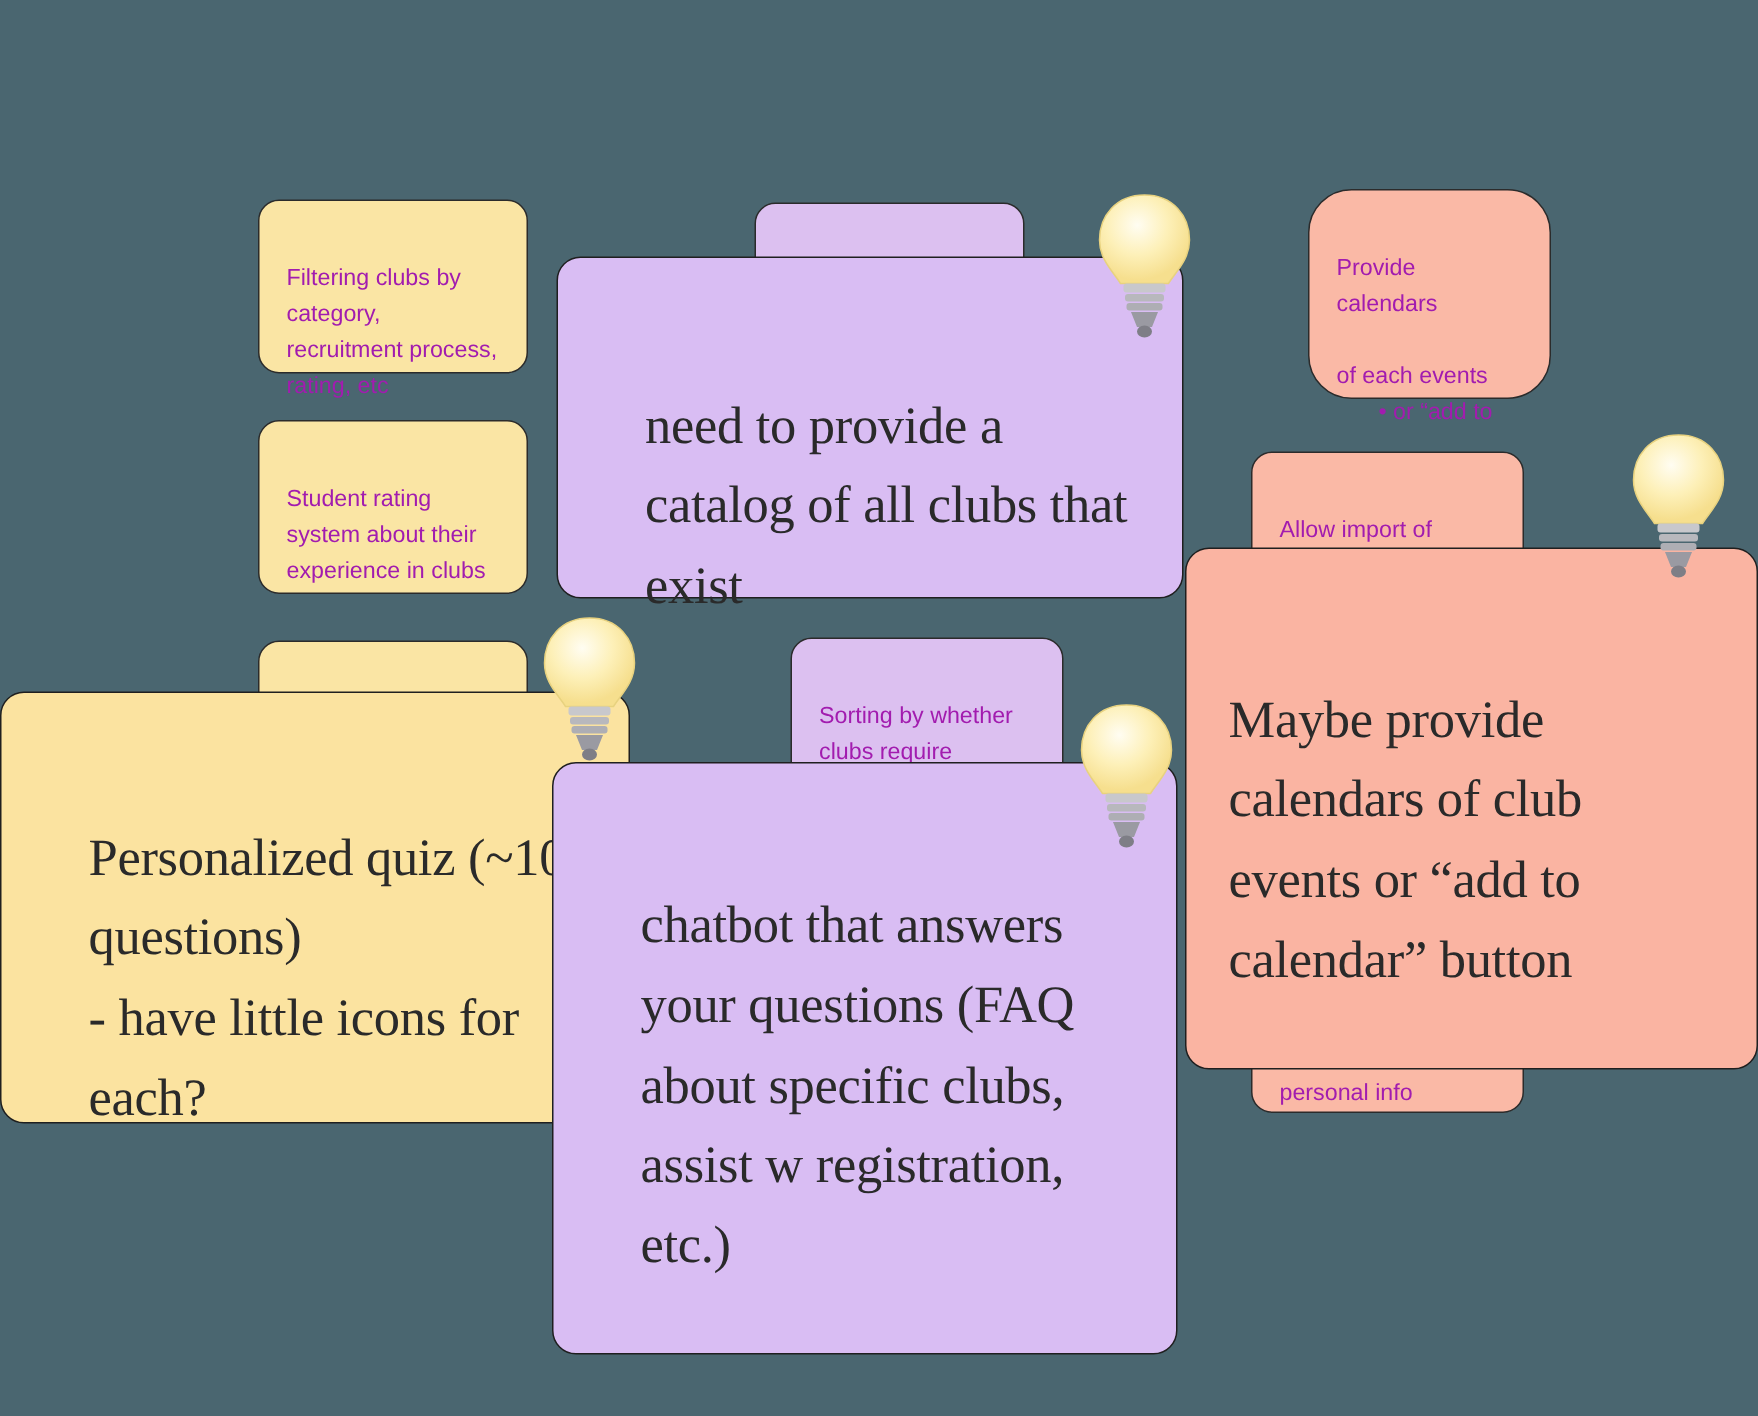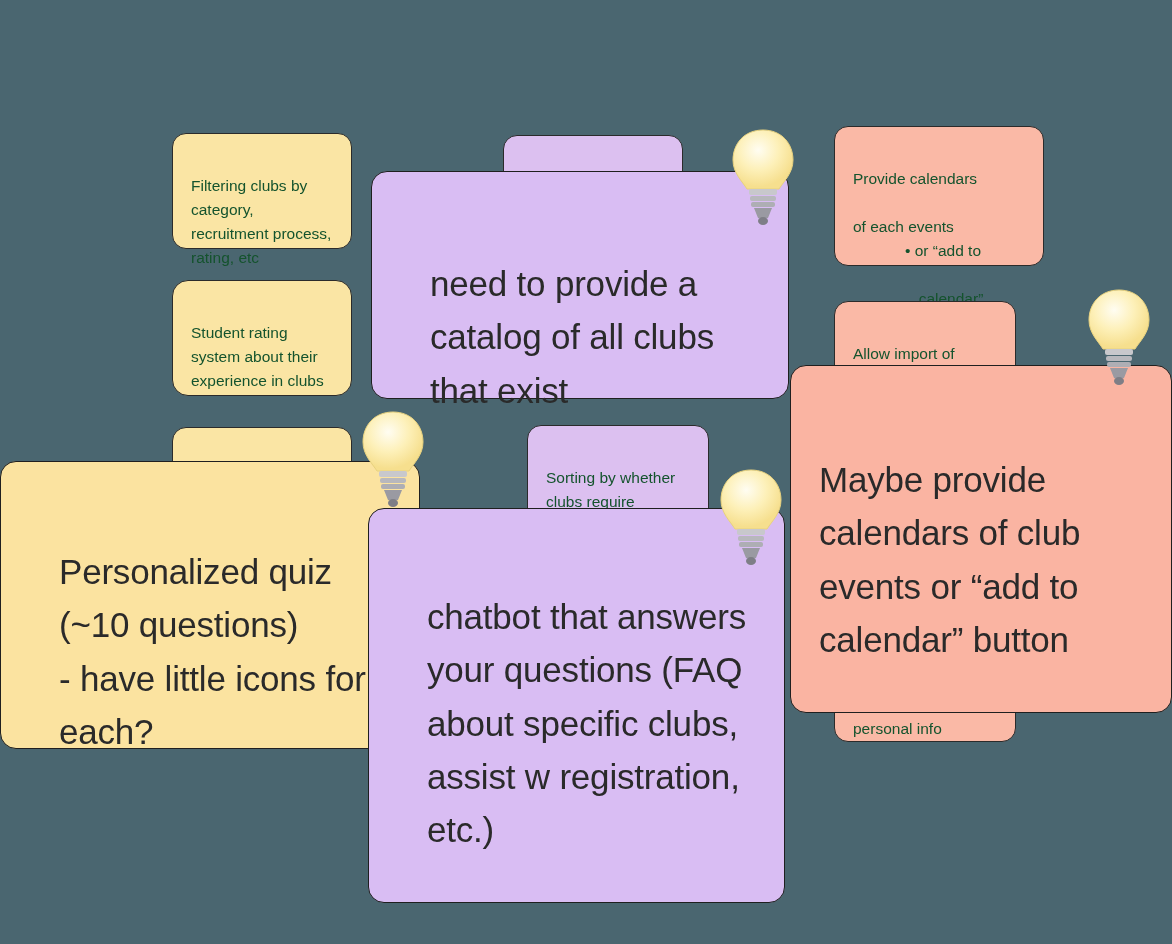--- a/index.html
+++ b/index.html
@@ -22,21 +22,21 @@
 
   
   .note {
     position: absolute;
     box-sizing: border-box;
     border: 1.6px solid #2b2b2b;
     border-radius: 14px;
     padding: 16px 18px;
     font-size: 15.5px;
     line-height: 1.55;
-    color: #14532d;
+    color: #a21caf;
     font-family: "Liberation Sans", sans-serif;
     white-space: pre-line;
   }
   .note.yellow  { background: #fae5a4; }
   .note.purple  { background: #dcc0f0; }
   .note.salmon  { background: #fab9a6; }
 
   .note .bullet-line {
     display: block;
     padding-left: 20px;
@@ -47,21 +47,21 @@
   
   .card {
     position: absolute;
     box-sizing: border-box;
     border: 1.8px solid #1f1f1f;
     border-radius: 16px;
     padding: 26px 29px;
     font-size: 35px;
     line-height: 1.52;
     color: #2a2a2a;
-    font-family: Liberation Sans, sans-serif;
+    font-family: Liberation Serif, serif;
     white-space: pre-line;
     letter-spacing: -0.2px;
   }
   .card.yellow { background: #fbe3a0; margin-top: 11px; }
   .card.purple { background: #d9bdf3; }
   .card.salmon { background: #fab4a2; }
 
   
   .bulb {
     position: absolute;
@@ -83,37 +83,37 @@
 </style>
 </head>
 <body>
 
 <div id="canvas">
 
   <div class="note yellow z1" style="left:172px; top:133px; width:180px; height:116px;">
     <span>Filtering clubs by category, recruitment process, rating, etc</span>
   </div>
 
-  <div class="note yellow z1" style="left:172px; top:280px; width:180px; height:116px;border-radius:16px;">
+  <div class="note yellow z1" style="left:172px; top:280px; width:180px; height:116px;">
     <span>Student rating system about their experience in clubs</span>
   </div>
 
   <div class="note yellow z1" style="left:172px; top:427px; width:180px; height:116px;">
     <span>Personalized quiz</span>
   </div>
 
   <div class="note purple z1" style="left:503px; top:135px; width:180px; height:110px;">
     <span>Providing a catalog</span>
   </div>
 
   <div class="note purple z2" style="left:527px; top:425px; width:182px; height:116px;">
     <span>Sorting by whether clubs require</span>
   </div>
 
-  <div class="note salmon z1" style="left:834px; top:126px; width:210px; height:140px;">
+  <div class="note salmon z1" style="left:872px; top:126px; width:162px; height:140px;border-radius:29px;">
     <span>Provide calendars</span><br>
     <span>of each events</span>
     <span class="bullet-line">•  or “add to</span>
     <span class="bullet-line" style="padding-left:36px;">calendar”</span>
     <span class="bullet-line" style="padding-left:36px;">button</span>
   </div>
 
   <div class="note salmon z1" style="left:834px; top:301px; width:182px; height:122px;">
     <span>Allow import of</span>
   </div>

